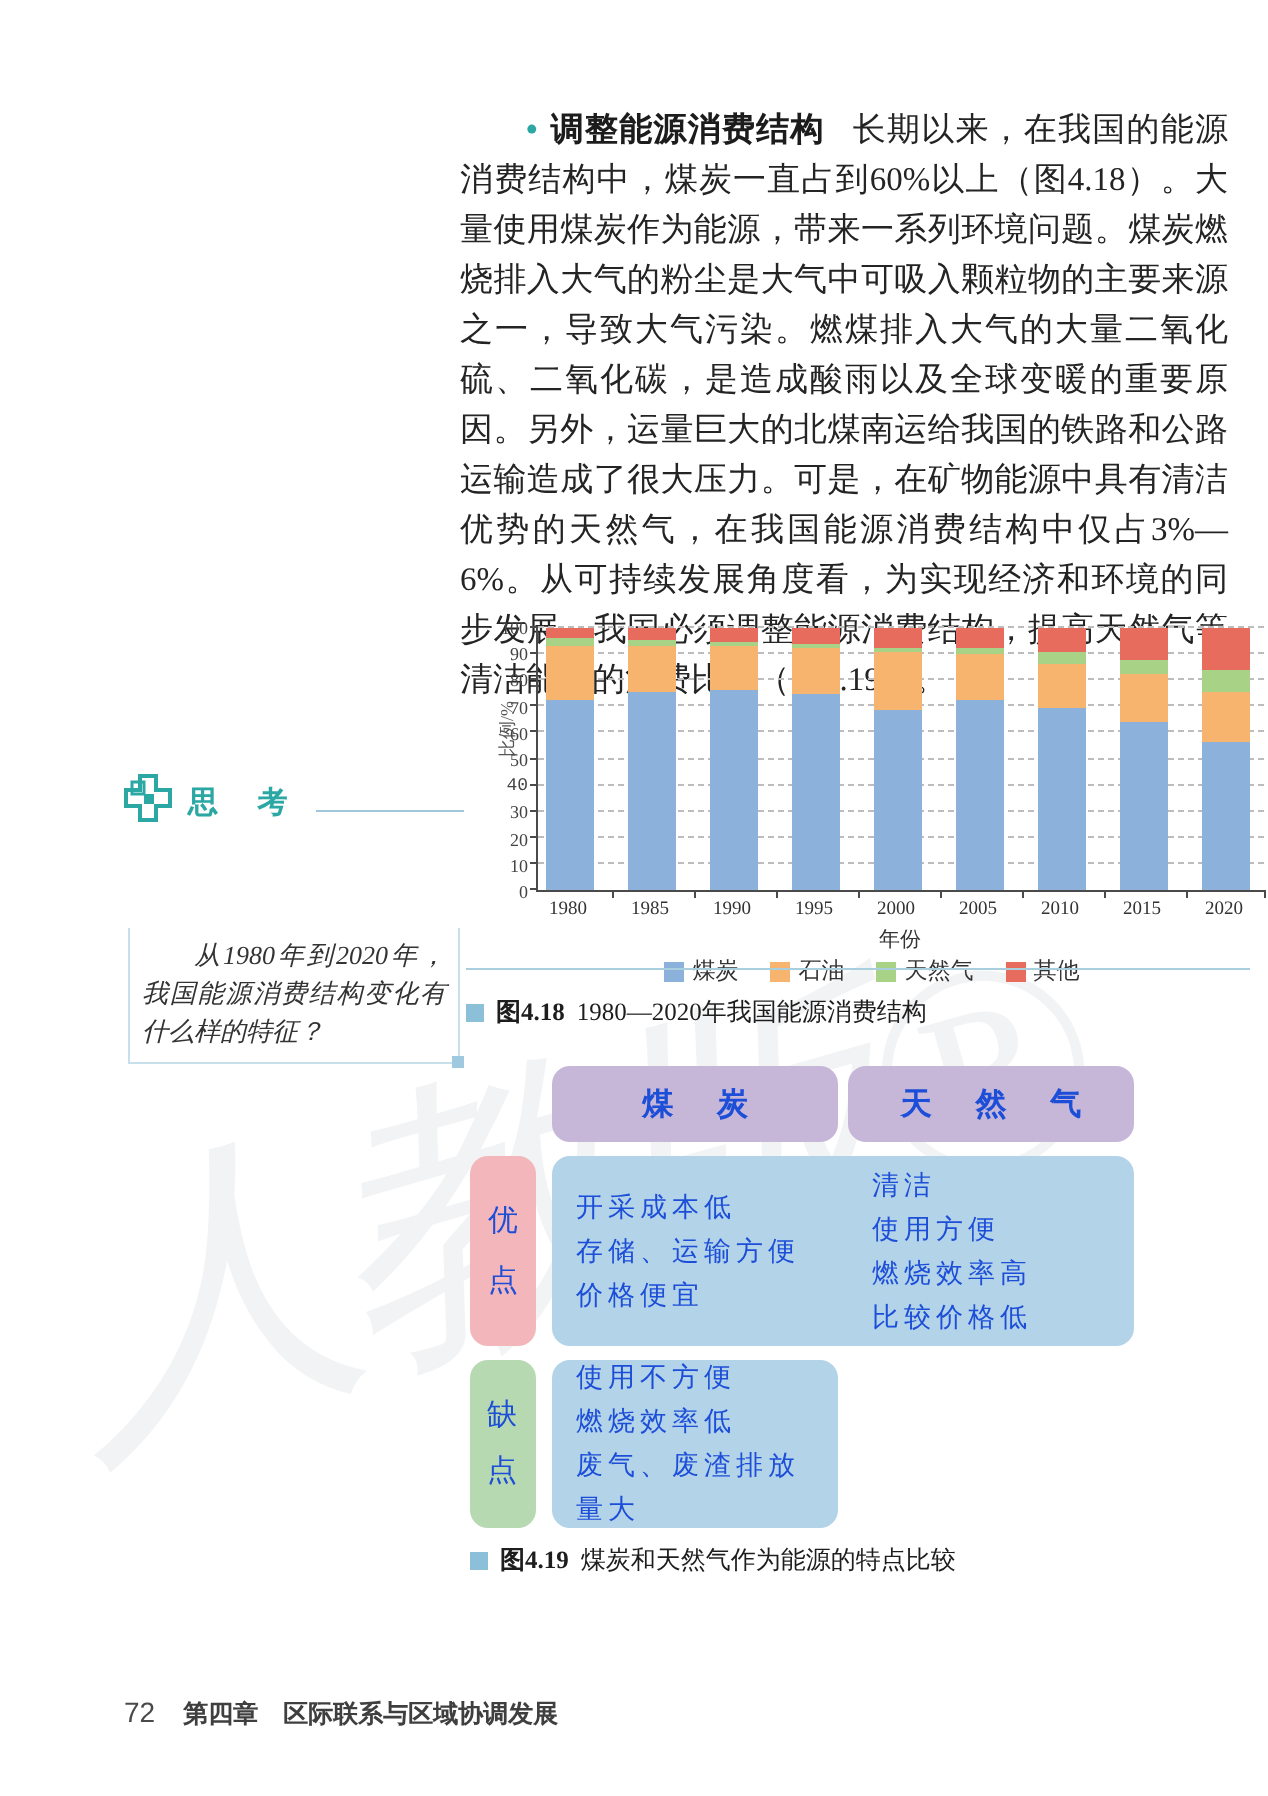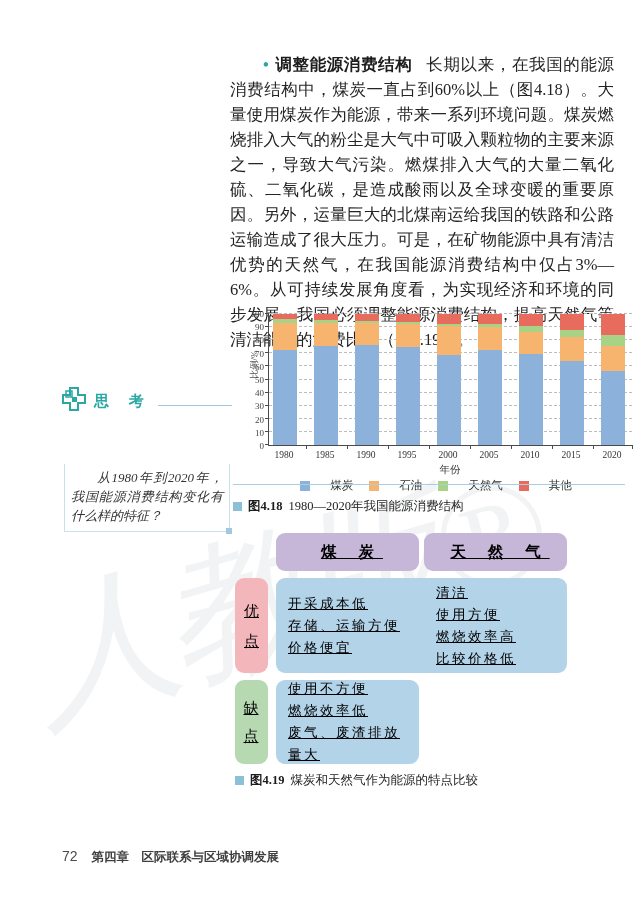--- a/index.html
+++ b/index.html
@@ -36,21 +36,21 @@
   }
   .chart .grid { position:absolute; left:0; width:100%; height:0; border-top:1px dashed #bdbdbd; }
   .chart .ytickmark { position:absolute; left:-4px; width:4px; height:1px; background:#4a4a4a; }
   .chart .xtickmark { position:absolute; top:100%; width:1px; height:4px; background:#4a4a4a; }
   .chart .bar { position:absolute; bottom:0; width:24px; height:100%; display:flex; flex-direction:column-reverse; }
   .chart .seg { width:100%; }
   .chart .xlabels { position:absolute; left:28px; top:150px; width:364px; height:12px; }
   .chart .xlabels span { position:absolute; transform:translateX(-50%); font-size:9.5px; color:#333; }
   .chart .xlab { position:absolute; left:28px; top:163px; width:364px; text-align:center; font-size:10.5px; color:#333; }
   .chart .legend { position:absolute; left:0; top:178px; width:392px; display:flex; justify-content:center; gap:16px; font-size:11.5px; color:#333; }
-  .chart .legend .li { display:flex; align-items:center; gap:20px; }
+  .chart .legend .li { display:flex; align-items:center; gap:4px; }
   .chart .legend .sq { width:10px; height:10px; display:inline-block; }
   
   .cap-rule { position:absolute; left:233px; top:484px; width:392px; height:1px; background:#a9cfdf; }
   .caption { position:absolute; display:flex; align-items:center; gap:6px; font-size:12.5px; color:#1d1d1d; }
   .cap418 { left:233px; top:498px; }
   .cap419 { left:235px; top:772px; }
   .cap-sq { width:9px; height:9px; background:#8cc0d8; display:inline-block; }
   .cap-no { font-weight:bold; }
   
   .think { position:absolute; left:60px; top:384px; width:172px; }
@@ -58,21 +58,21 @@
   .think-title { color:#2ba8a3; font-size:15px; font-weight:bold; letter-spacing:8px; white-space:nowrap; }
   .think-rule { flex:1; height:1px; background:#9fc8db; margin-top:8px; }
   .think-box {
     margin-left:4px; width:166px; min-height:60px;
     border-left:1px solid #c8dfec; border-right:1px solid #c8dfec; border-bottom:1px solid #c8dfec;
     position:relative; padding:4px 6px 6px 6px;margin-top:46px;
   }
   .think-q { font-size:13px; line-height:19px; color:#333; text-align:justify; text-indent:2em; font-style:italic; }
   .think-corner { position:absolute; right:-3px; bottom:-3px; width:6px; height:6px; background:#9ec9de; }
   
-  .tcell { position:absolute; border-radius:9px; color:#000000;text-decoration:underline; }
+  .tcell { position:absolute; border-radius:9px; color:#1d4ed8; }
   .th { background:#c6b6d8; display:flex; align-items:center; justify-content:center; font-size:15.5px; font-weight:bold; letter-spacing:9px; text-indent:9px; }
   .th-coal { left:276px; top:533px; width:143px; height:38px; }
   .th-gas  { left:424px; top:533px; width:143px; height:38px; }
   .tlabel { width:33px; display:flex; flex-direction:column; align-items:center; justify-content:center; gap:14px; font-size:15px; }
   .tlabel span { display:block; }
   .row-adv-label { left:235px; top:578px; height:95px; background:#f3b6ba; }
   .row-dis-label { left:235px; top:680px; height:84px; background:#b6d9b2; }
   .tbody { background:#b2d3e8; display:flex; flex-direction:column; justify-content:center; padding:8px 12px; font-size:13.5px; line-height:22px; letter-spacing:2.5px; }
   .adv-coal { left:276px; top:578px; width:170px; height:95px; }
   .adv-gas  { left:424px; top:578px; width:143px; height:95px; }
@@ -110,21 +110,21 @@
     </div>
   </div>
 
   <div class="chart">
     <div class="ylab">比例/%</div>
     <div class="yaxis">
         <span style="bottom: 0%;">0</span>
         <span style="bottom: 10%;">10</span>
         <span style="bottom: 20%;">20</span>
         <span style="bottom: 30%;">30</span>
-        <span style="bottom: 40%;">40</span>
+        <span style="bottom: 40%; font-family: Liberation Mono, monospace;">40</span>
         <span style="bottom: 50%;">50</span>
         <span style="bottom: 60%;">60</span>
         <span style="bottom: 70%;">70</span>
         <span style="bottom: 80%;">80</span>
         <span style="bottom: 90%;">90</span>
         <span style="bottom: 100%;">100</span>
       </div>
     <div class="plot">
         <div class="ytickmark" style="bottom: 0%;"></div>
         <div class="grid" style="bottom: 10%;"></div>

